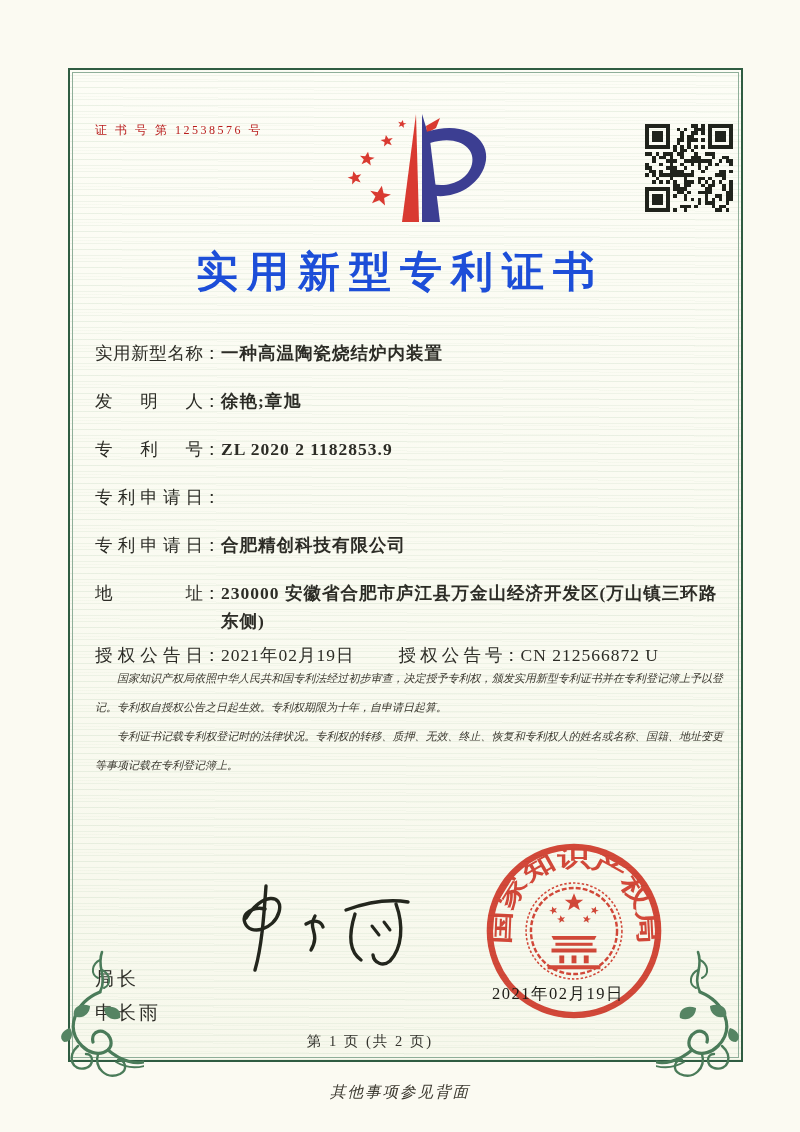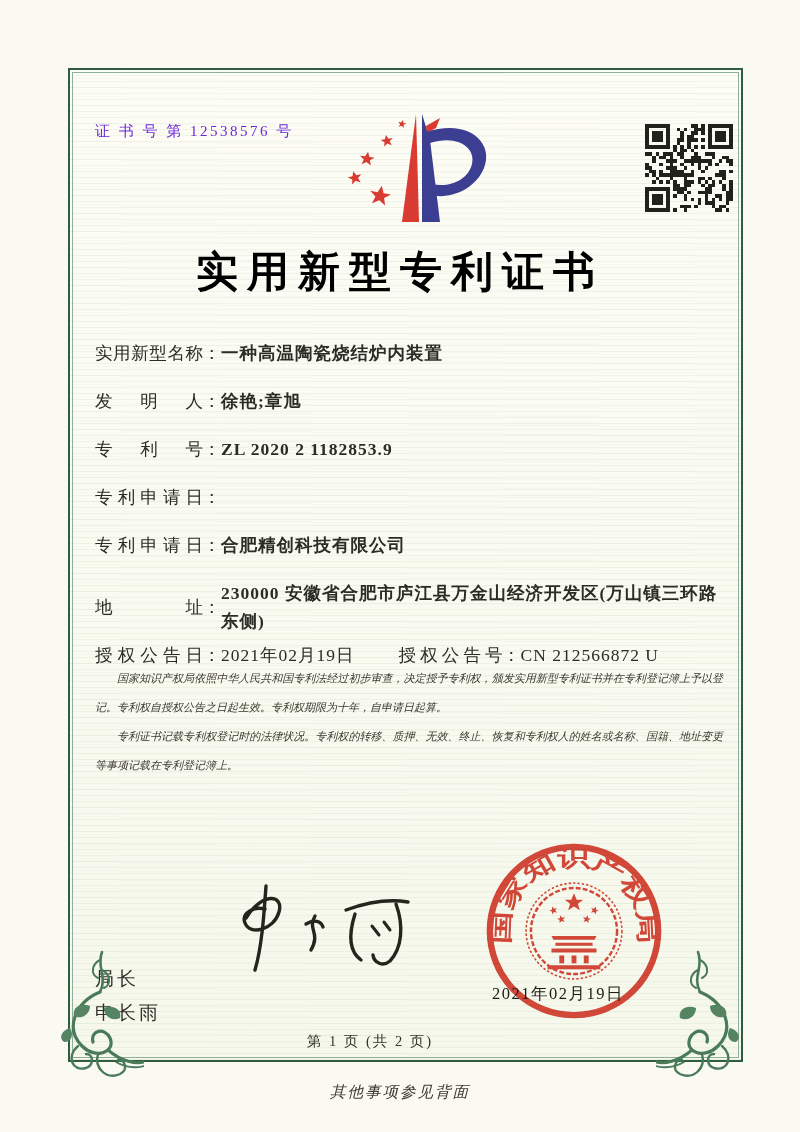--- a/index.html
+++ b/index.html
@@ -6,25 +6,25 @@
   body{width:800px;height:1132px;position:relative;background:#fbfaf2;
        font-family:"Liberation Serif","DejaVu Serif",serif;color:#222;overflow:hidden;}
   .paper-texture{position:absolute;inset:70px 59px 72px 70px;
        background:
          repeating-linear-gradient(0deg, rgba(150,185,150,.13) 0 1px, rgba(255,255,255,0) 1px 6px),
          repeating-linear-gradient(0.6deg, rgba(170,200,165,.07) 0 1px, rgba(255,255,255,0) 1px 9px),
          linear-gradient(#fdfdf6,#f7f8ec);}
   .frame{position:absolute;left:68px;top:68px;width:675px;height:994px;
        border:2.5px solid #2f5c42;box-sizing:border-box;}
   .frame-inner{position:absolute;inset:2px;border:1px solid #8fae99;}
-  .cert-no{position:absolute;left:95px;top:122px;font-size:15px;letter-spacing:2.5px;color:#6d28d9;font-family:Liberation Serif, serif;}
+  .cert-no{position:absolute;left:95px;top:122px;font-size:12px;letter-spacing:2.5px;color:#b91c1c;font-family:Liberation Serif, serif;}
   .logo{position:absolute;left:342px;top:110px;}
   .qr{position:absolute;left:645px;top:124px;width:88px;height:88px;}
   .title{position:absolute;left:0;top:244px;width:800px;text-align:center;
-       font-size:42px;font-weight:bold;letter-spacing:9px;color:#000000;}
+       font-size:42px;font-weight:bold;letter-spacing:9px;color:#1d4ed8;}
   .fields{position:absolute;left:95px;top:339px;width:630px;font-size:17.5px;color:#2c2c26;}
   .frow{display:flex;margin-bottom:20px;line-height:28px;}
   .flabel{display:inline-block;width:108px;text-align:justify;text-align-last:justify;flex:0 0 108px;}
   .fcolon{flex:0 0 18px;}
   .fvalue{flex:1;letter-spacing:1px;font-weight:bold;}
   .grant-row{display:flex;margin-top:2px;line-height:28px;}
   .grant-row .pair2{margin-left:44px;display:flex;}
   .glabel{display:inline-block;width:104px;text-align:justify;text-align-last:justify;flex:0 0 104px;}
   .paras{position:absolute;left:95px;top:664px;width:628px;font-size:11px;line-height:29px;
        color:#3b382f;font-style:italic;text-align:justify;}
@@ -388,21 +388,21 @@
   </div>
   <div class="frow">
     <span class="flabel">专利申请日</span>
       <span class="fcolon">：</span>
   </div>
   <div class="frow">
     <span class="flabel">专利申请日</span>
       <span class="fcolon">：</span>
     <span class="fvalue">合肥精创科技有限公司</span>
   </div>
-  <div class="frow" style="margin-bottom:6px;align-items:center;">
+  <div class="frow" style="margin-bottom:6px;">
     <span class="flabel">地址</span>
       <span class="fcolon">：</span>
     <span class="fvalue">230000 安徽省合肥市庐江县万金山经济开发区(万山镇三环路东侧)</span>
   </div>
   <div class="grant-row">
     <span class="flabel">授权公告日</span>
       <span class="fcolon">：</span>
     <span style="letter-spacing:1px;">2021年02月19日</span>
     <span class="pair2">
       <span class="glabel">授权公告号</span>

